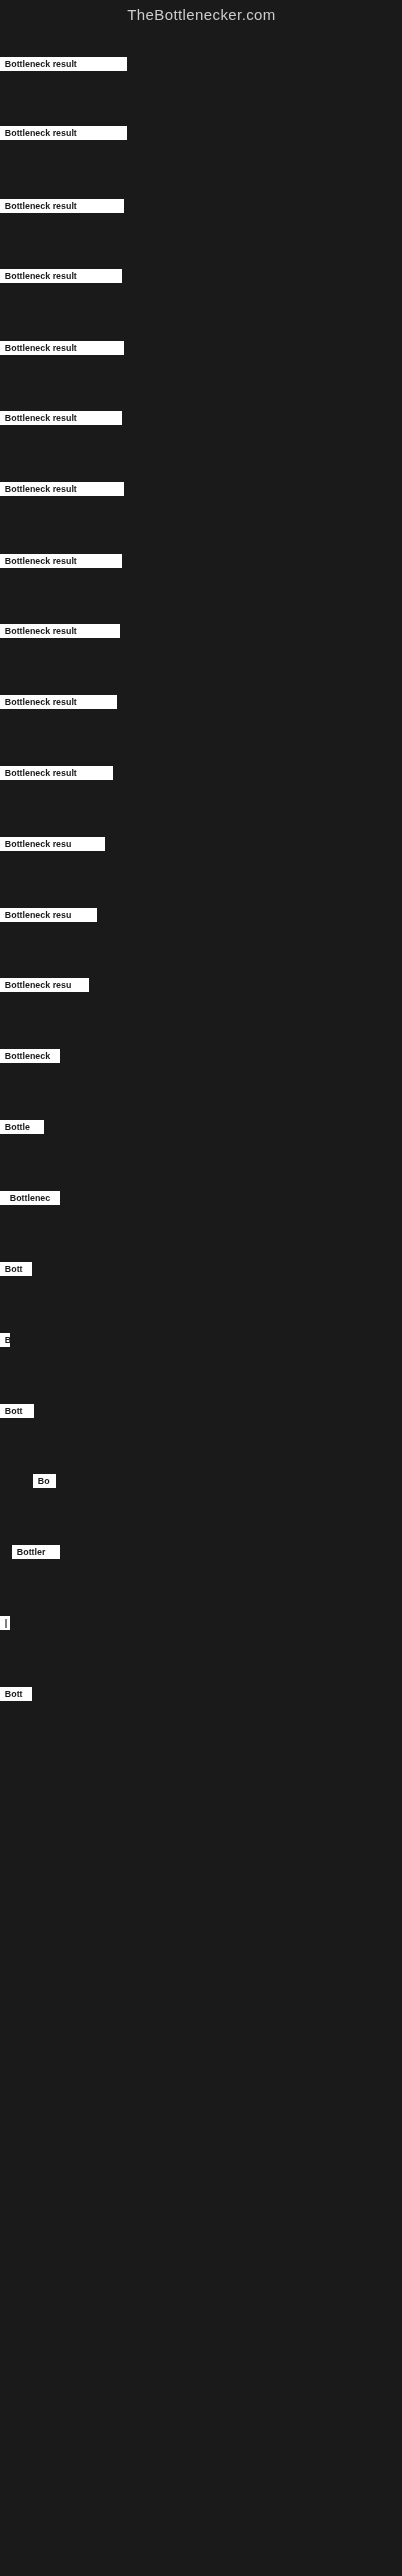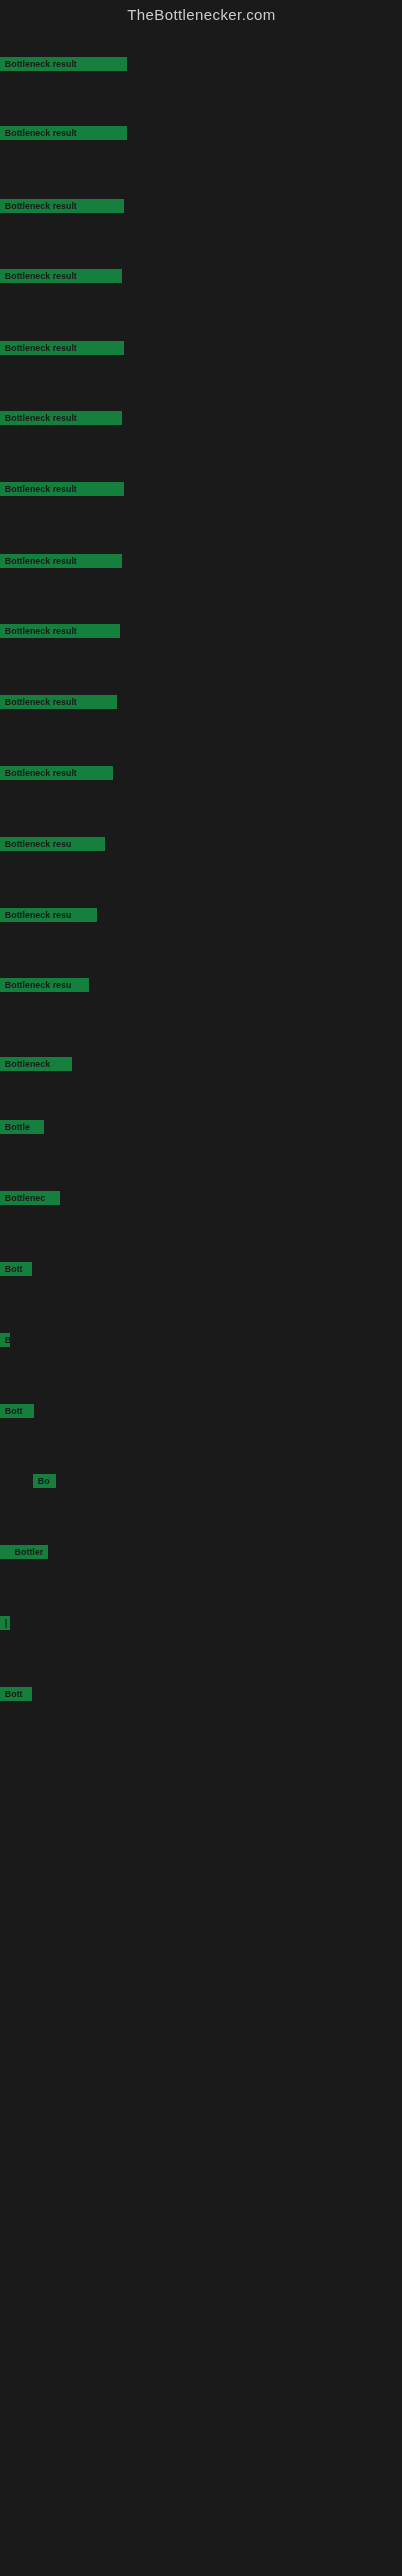--- a/index.html
+++ b/index.html
@@ -15,21 +15,21 @@
       color: #cccccc;
       font-size: 15px;
       padding: 6.4px 0 3.2px 0;
       letter-spacing: 0.4px;
     }
     .bottleneck-item {
       position: absolute;
       left: 0;
     }
     .bottleneck-badge {
-      background: #15803d;
+      background: #ffffff;
       color: #1a1a1a;
       font-size: 8.9px;
       font-weight: bold;
       padding: 2.4px 4.8px;
       display: inline-block;
       white-space: nowrap;
       overflow: hidden;
     }
   </style>
 </head>
@@ -45,24 +45,24 @@
     <div class="bottleneck-item" style="top: 306px; left: 0px;"><span class="bottleneck-badge" style="max-width: 124px; width: 124px;">Bottleneck result</span></div>
     <div class="bottleneck-item" style="top: 376px; left: 0px;"><span class="bottleneck-badge" style="max-width: 122px; width: 122px;">Bottleneck result</span></div>
     <div class="bottleneck-item" style="top: 447px; left: 0px;"><span class="bottleneck-badge" style="max-width: 124px; width: 124px;">Bottleneck result</span></div>
     <div class="bottleneck-item" style="top: 519px; left: 0px;"><span class="bottleneck-badge" style="max-width: 122px; width: 122px;">Bottleneck result</span></div>
     <div class="bottleneck-item" style="top: 589px; left: 0px;"><span class="bottleneck-badge" style="max-width: 120px; width: 120px;">Bottleneck result</span></div>
     <div class="bottleneck-item" style="top: 660px; left: 0px;"><span class="bottleneck-badge" style="max-width: 117px; width: 117px;">Bottleneck result</span></div>
     <div class="bottleneck-item" style="top: 731px; left: 0px;"><span class="bottleneck-badge" style="max-width: 113px; width: 113px;">Bottleneck result</span></div>
     <div class="bottleneck-item" style="top: 802px; left: 0px;"><span class="bottleneck-badge" style="max-width: 105px; width: 105px;">Bottleneck resu</span></div>
     <div class="bottleneck-item" style="top: 873px; left: 0px;"><span class="bottleneck-badge" style="max-width: 97px; width: 97px;">Bottleneck resu</span></div>
     <div class="bottleneck-item" style="top: 943px; left: 0px;"><span class="bottleneck-badge" style="max-width: 89px; width: 89px;">Bottleneck resu</span></div>
-    <div class="bottleneck-item" style="top: 1014px; left: 0px;"><span class="bottleneck-badge" style="max-width: 72px; width: 72px; margin-top: 8px;">Bottleneck</span></div>
+    <div class="bottleneck-item" style="top: 1014px; left: 0px;"><span class="bottleneck-badge" style="max-width: 72px; width: 60px;">Bottleneck</span></div>
     <div class="bottleneck-item" style="top: 1085px; left: 0px;"><span class="bottleneck-badge" style="max-width: 44px; width: 48px;">Bottle</span></div>
-    <div class="bottleneck-item" style="top: 1156px; left: 0px;"><span class="bottleneck-badge" style="max-width: 60px; width: 80px;">Bottlenec</span></div>
+    <div class="bottleneck-item" style="top: 1156px; left: 0px;"><span class="bottleneck-badge" style="max-width: 60px; width: 80px; text-align: center;">Bottlenec</span></div>
     <div class="bottleneck-item" style="top: 1227px; left: 0px;"><span class="bottleneck-badge" style="max-width: 32px; width: 32px;">Bott</span></div>
     <div class="bottleneck-item" style="top: 1298px; left: 0px;"><span class="bottleneck-badge" style="max-width: 9.7px; width: 9.7px;">B</span></div>
     <div class="bottleneck-item" style="top: 1369px; left: 0px;"><span class="bottleneck-badge" style="max-width: 34px; width: 34px;">Bott</span></div>
     <div class="bottleneck-item" style="top: 1439px; left: 0px;"><span class="bottleneck-badge" style="max-width: 22.5px; width: 22.5px; margin-left: 33px;">Bo</span></div>
-    <div class="bottleneck-item" style="top: 1510px; left: 0px; text-align: right;"><span class="bottleneck-badge" style="max-width: 48px; width: 48px;">Bottler</span></div>
+    <div class="bottleneck-item" style="top: 1510px; left: 12px;"><span class="bottleneck-badge" style="max-width: 48px; width: 48px;">Bottler</span></div>
     <div class="bottleneck-item" style="top: 1581px; left: 0px;"><span class="bottleneck-badge" style="max-width: 6.4px; width: 6.4px;">|</span></div>
     <div class="bottleneck-item" style="top: 1652px; left: 0px;"><span class="bottleneck-badge" style="max-width: 32px; width: 32px;">Bott</span></div>
   </div>
 
 
 </body></html>

